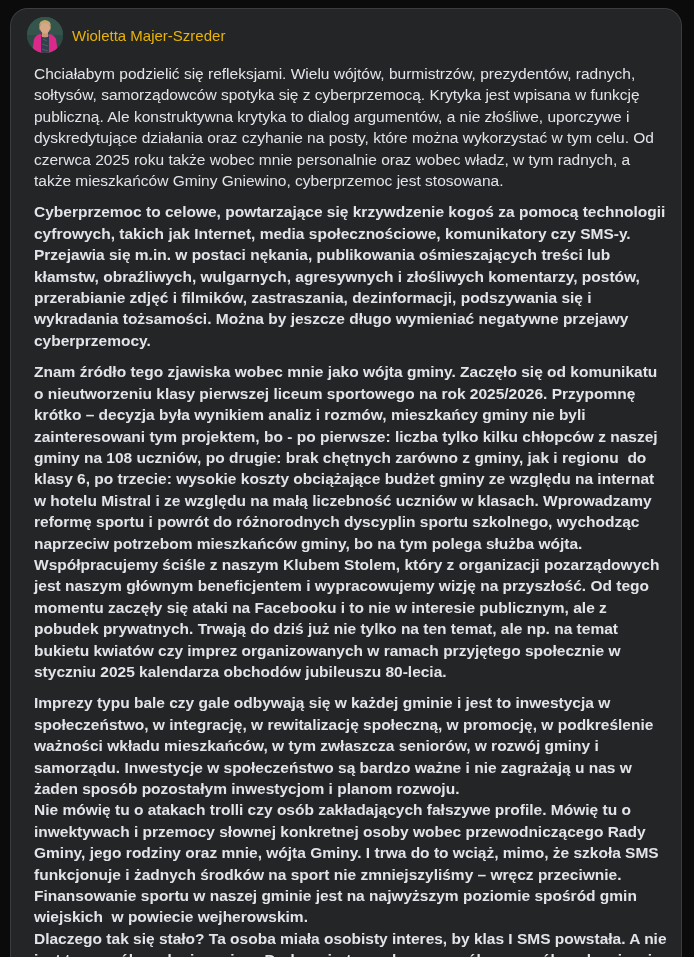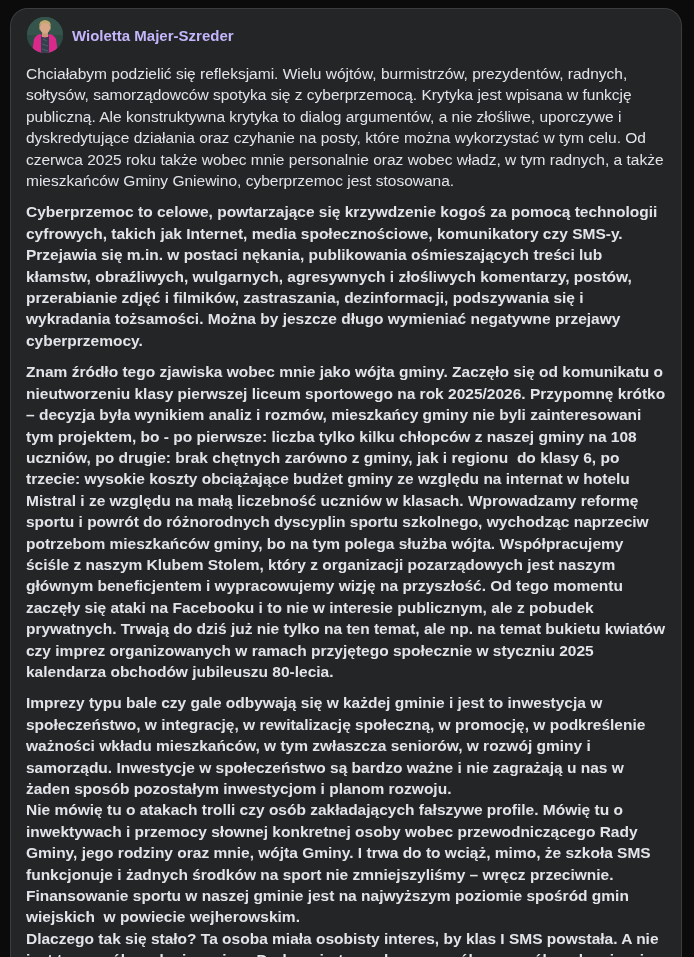--- a/index.html
+++ b/index.html
@@ -45,22 +45,22 @@
     cursor: pointer;
     background: #2c4a43;
   }
   .avatar svg { display: block; }
   .header-text {
     display: flex;
     flex-direction: column;
     gap: 2px;
   }
   .author {
-    color: #c4b5fd;
-    font-weight: bold;
+    color: #eab308;
+    font-weight: normal;
     font-size: 15px;
     line-height: 19px;
     cursor: pointer;
   }
   .meta {
     display: flex;
     align-items: center;
     gap: 4px;
     color: #b0b3b8;
     font-size: 13px;
@@ -69,21 +69,21 @@
   .meta .timestamp { cursor: pointer; }
   .meta .sep { color: #b0b3b8; }
   .globe { display: inline-block; margin-top: 1px; }
   .post-body {
     padding: 6px 12px 0 11px;
     color: #e2e4e9;
     font-size: 15.5px;
     line-height: 21.4px;
   }
   .post-body p {
-    margin: 0 0 0 4px;
+    margin: 0 0 0 12px;
     padding: 0;
     white-space: pre-wrap;
     word-wrap: break-word;
   }
   .post-body p + p { margin-top: 10px; font-weight: bold; }
 </style>
 </head>
 <body>
 
 <div class="viewport">

